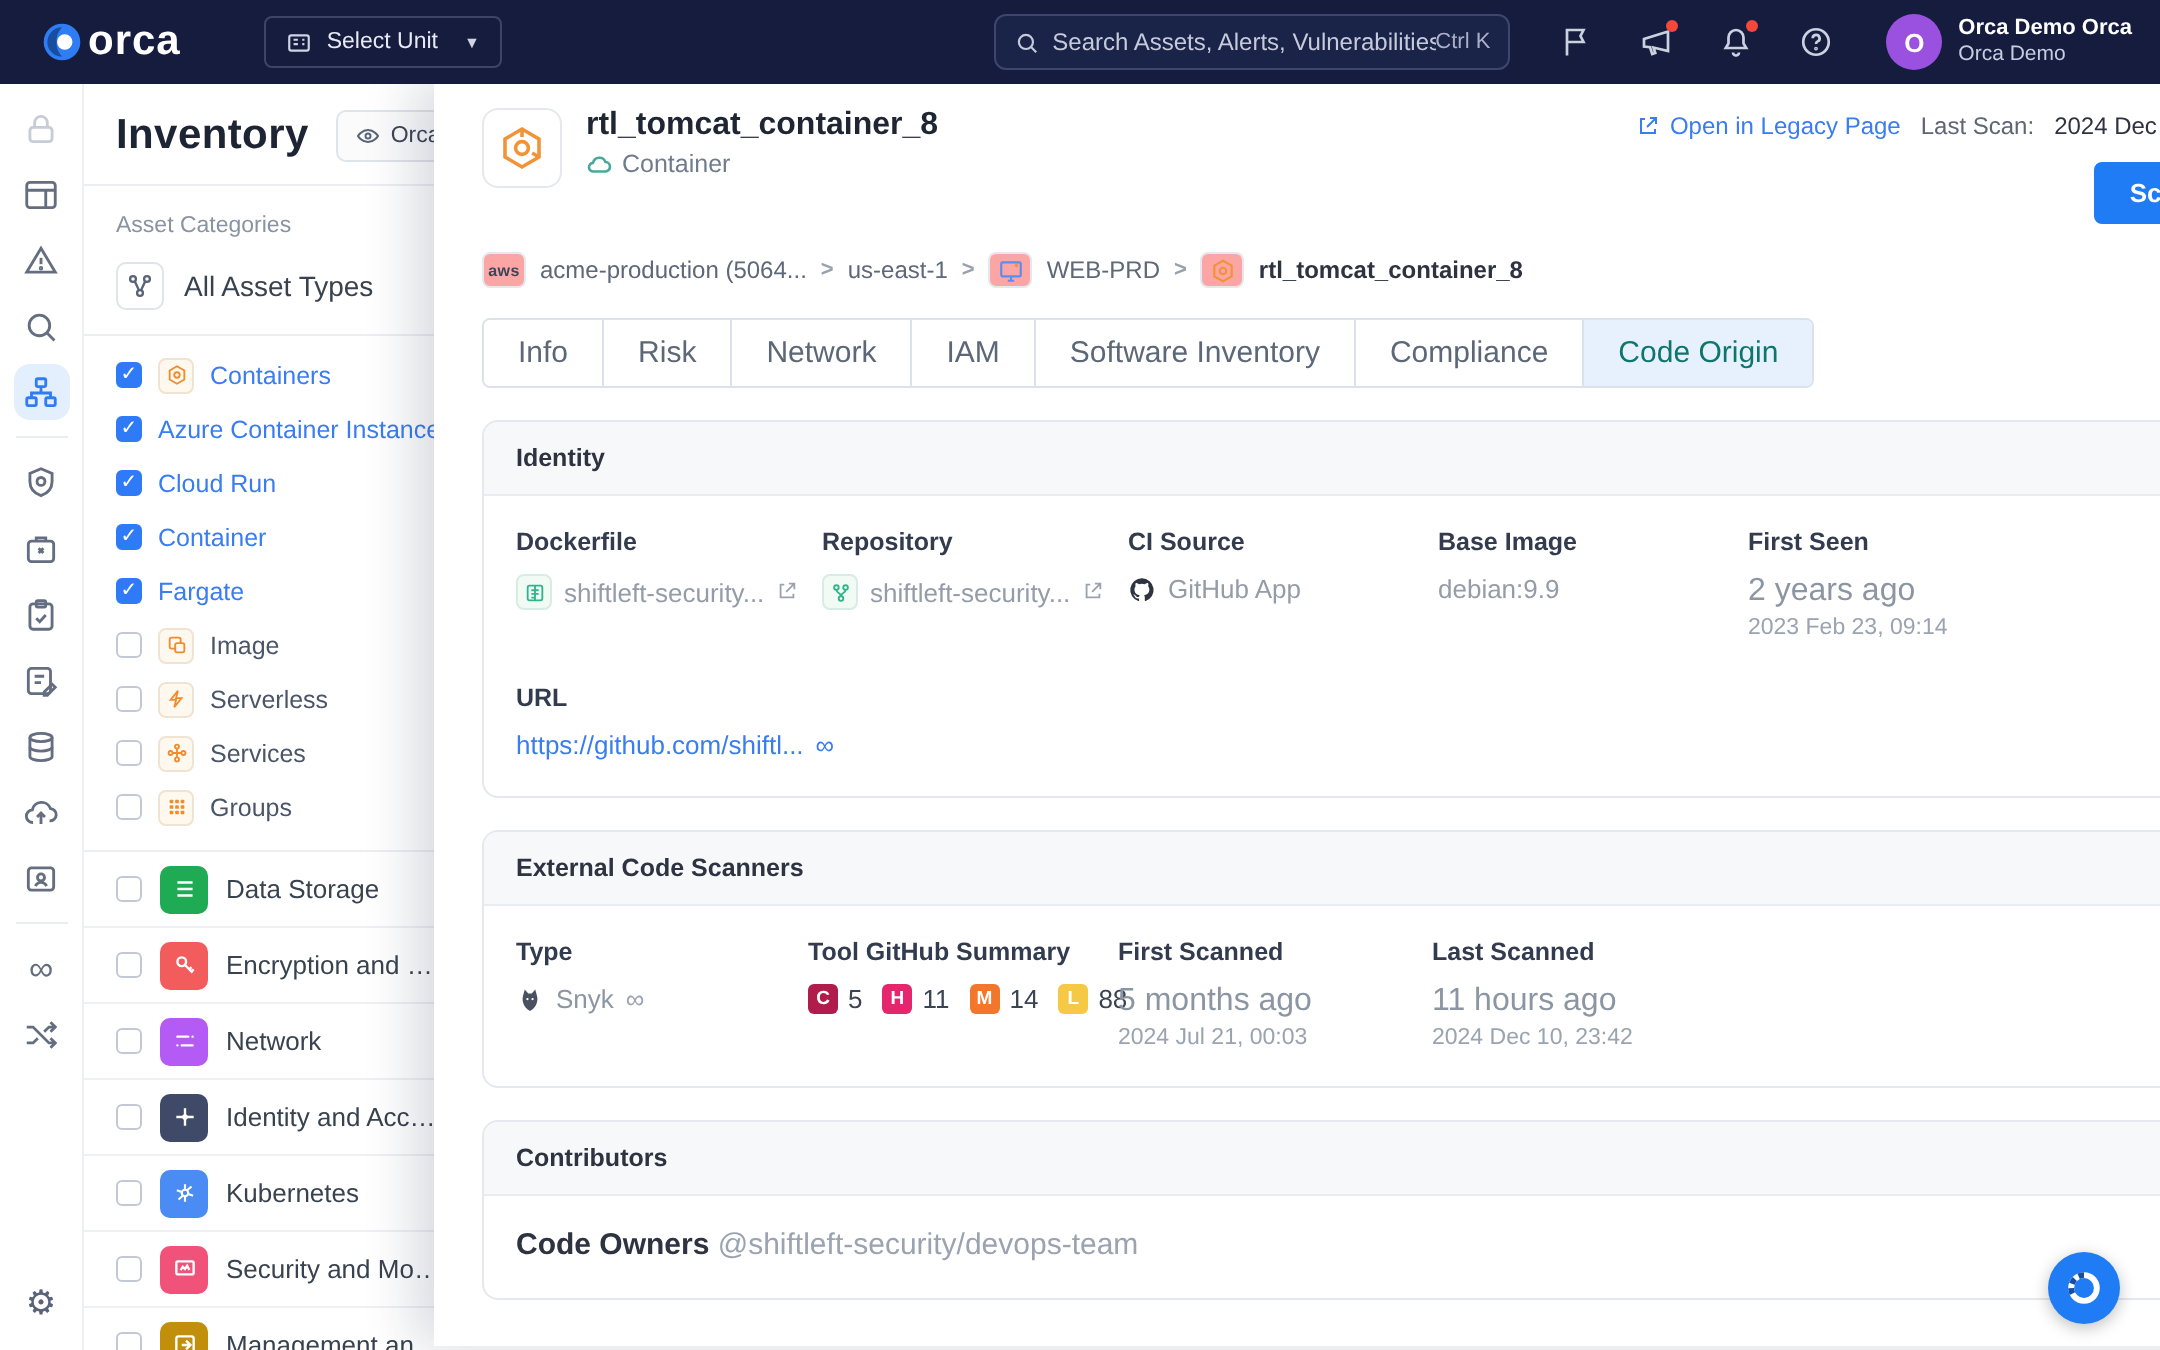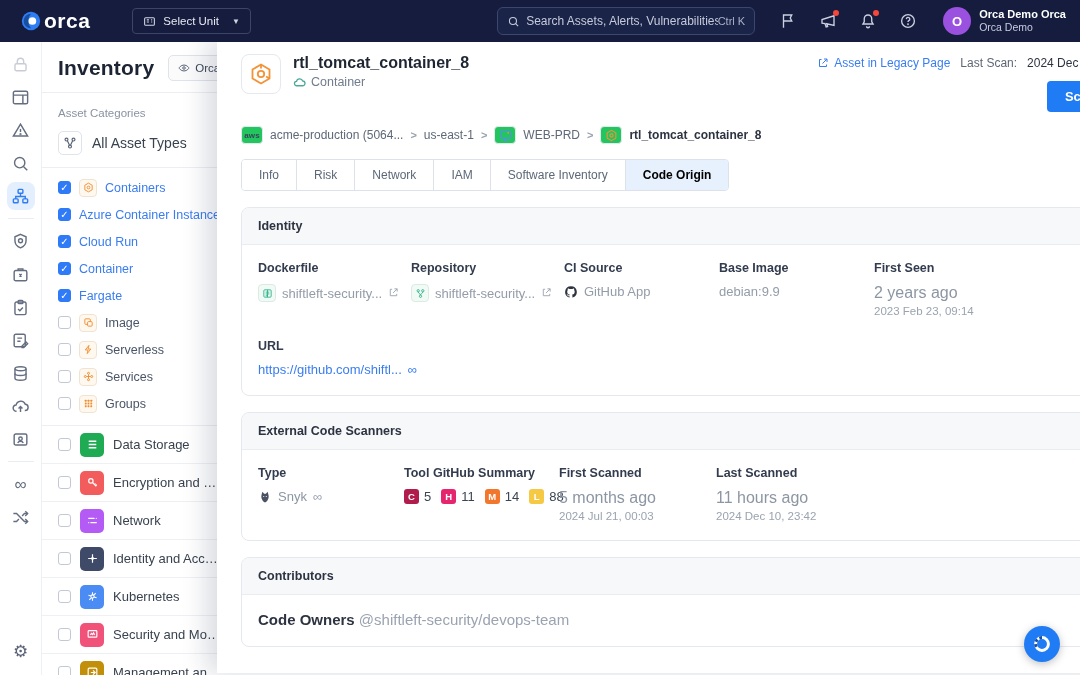--- a/index.html
+++ b/index.html
@@ -72,30 +72,30 @@
   .p-actions { margin-left:auto; text-align:right; }
   .p-actrow { display:flex; align-items:center; gap:10px; justify-content:flex-end; font-size:12px; }
   .legacy { color:#3a7df0; display:flex; align-items:center; gap:5px; cursor:pointer; }
   .legacy svg { width:12px; height:12px; }
   .lastscan-l { color:#5d6675; }
   .lastscan-v { color:#2d3340; }
   .kebab { color:#4a5160; font-size:14px; cursor:pointer; padding:0 2px; }
   .closex { color:#4a5160; font-size:15px; cursor:pointer; padding:0 2px; }
   .scan-btn { margin-top:10px; background:#1f7cf5; color:#fff; font-weight:bold; font-size:13px; border:none; border-radius:4px; padding:8px 18px; cursor:pointer; }
   .crumbs { display:flex; align-items:center; gap:7px; margin-top:14px; font-size:12px; color:#5d6878; }
-  .chip { width:22px; height:18px; border:1px solid #e5e8ee; border-radius:4px; background:#22c55e; display:flex; align-items:center; justify-content:center; }
+  .chip { width:22px; height:18px; border:1px solid #e5e8ee; border-radius:4px; background:#fca5a5; display:flex; align-items:center; justify-content:center; }
   .chip.aws { font-size:8px; font-weight:bold; color:#38455a; letter-spacing:.2px; }
   .chip svg { width:13px; height:13px; }
   .crumb-sep { color:#98a1ad; font-size:11px; font-weight:bold; }
   .crumb-last { font-weight:bold; color:#2d3340; }
 
   .tabs { display:flex; margin-top:15px; border:1px solid #dde2ea; border-radius:4px; width:max-content; overflow:hidden; }
-  .tab { padding:8px 17px; font-size:12px; color:#5c6878; border-right:1px solid #dde2ea; cursor:pointer; background:#fff; white-space:nowrap; }
+  .tab { padding:8px 17px; font-size:15px; color:#5c6878; border-right:1px solid #dde2ea; cursor:pointer; background:#fff; white-space:nowrap; }
   .tab:last-child { border-right:none; }
-  .tab.active { background:#e7f1fd; color:#000000; font-weight:bold; }
+  .tab.active { background:#e7f1fd; color:#0f766e; font-weight:normal; }
 
   .subtabs { margin-top:14px; border-bottom:1px solid #e8ebf0; }
   .subtab { display:inline-block; font-size:13px; color:#2f7df2; padding-bottom:8px; border-bottom:2px solid #2f7df2; cursor:pointer; }
 
   .card { border:1px solid #e5e8ee; border-radius:8px; margin-top:16px; overflow:hidden; }
   .card-h { background:#f7f8fa; border-bottom:1px solid #e9ecf1; padding:11px 16px; font-size:12.5px; font-weight:bold; color:#2d3340; }
   .card-b { padding:16px 16px 18px; }
   .fgrid5 { display:grid; grid-template-columns:153px 153px 155px 155px auto; }
   .fgrid4 { display:grid; grid-template-columns:146px 155px 157px auto; }
   .flabel { font-size:12.5px; font-weight:bold; color:#333c4e; margin-bottom:9px; }
@@ -479,21 +479,21 @@
             </svg>
           <span>Container</span>
         </div>
       </div>
       <div class="p-actions">
         <div class="p-actrow">
           <span class="legacy">
             <svg viewBox="0 0 24 24" fill="none" stroke="currentColor" stroke-width="2">
                 <path d="M9 5H5v14h14v-4M14 4h6v6M20 4l-9 9"></path>
               </svg>
-            <span>Asset in Legacy Page</span>
+            <span>Open in Legacy Page</span>
           </span>
           <span class="lastscan-l">Last Scan:</span>
           <span class="lastscan-v">2024 Dec 11</span>
           <span class="kebab">⋮</span>
           <span class="closex">×</span>
         </div>
         <button class="scan-btn">Scan Now</button>
       </div>
     </div>
 
@@ -520,20 +520,21 @@
         </span>
       <span class="crumb-last">rtl_tomcat_container_8</span>
     </div>
 
     <div class="tabs">
       <div class="tab">Info</div>
       <div class="tab">Risk</div>
       <div class="tab">Network</div>
       <div class="tab">IAM</div>
       <div class="tab">Software Inventory</div>
+      <div class="tab">Compliance</div>
       <div class="tab active">Code Origin</div>
     </div>
 
 
     <div class="card">
       <div class="card-h">Identity</div>
       <div class="card-b">
         <div class="fgrid5">
           <div>
             <div class="flabel">Dockerfile</div>

